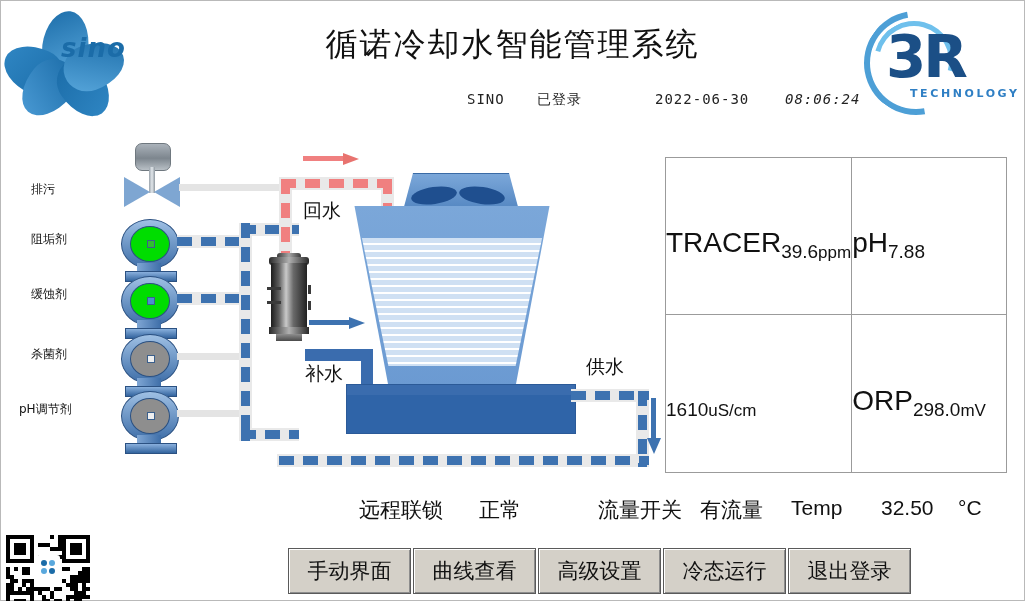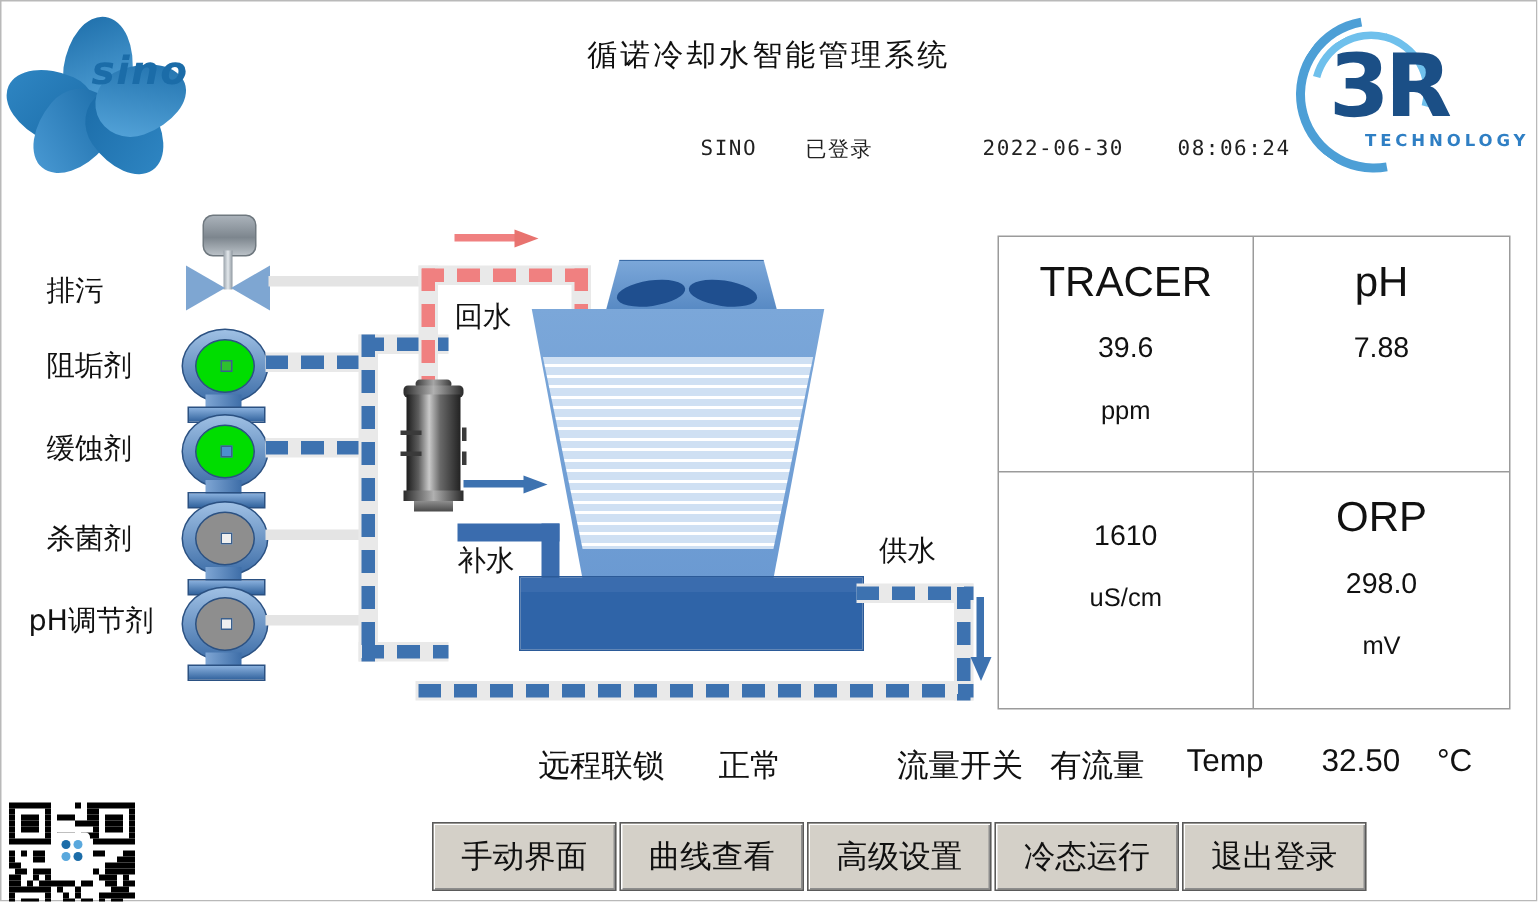--- a/index.html
+++ b/index.html
@@ -8,39 +8,39 @@
   #app{position:relative;width:1025px;height:601px;background:#ffffff;
        border:1px solid #b9b9b9;box-sizing:border-box;}
 
   
   .sino-logo{position:absolute;left:8px;top:8px;width:160px;height:100px;}
   .petal{position:absolute;width:46px;height:62px;border-radius:50% 50% 50% 50%/60% 60% 40% 40%;}
   .sino-word{position:absolute;left:52px;top:24px;font-style:italic;font-weight:bold;
              font-size:26px;color:#1b6ca8;letter-spacing:1px;font-family:"DejaVu Sans",sans-serif;}
 
   .title{position:absolute;left:0;right:0;top:22px;text-align:center;
-         font-size:20px;letter-spacing:2px;font-family:Liberation Serif, serif;color:#111;}
+         font-size:32px;letter-spacing:2px;font-family:Liberation Serif, serif;color:#111;}
   .subbar{position:absolute;top:90px;left:0;right:0;height:24px;}
   .subbar span{position:absolute;font-size:14px;color:#222;white-space:nowrap;
                font-family:"DejaVu Sans Mono","DejaVu Sans",monospace;}
   #hdr-user{left:466px;letter-spacing:1px;}
   #hdr-login{left:536px;font-family:"DejaVu Sans",sans-serif;letter-spacing:1px;}
   #hdr-date{left:654px;letter-spacing:1px;}
-  #hdr-time{left:784px;letter-spacing:1px;}
+  #hdr-time{left:784px;letter-spacing:1px;font-style:italic;}
 
   .r3-logo{position:absolute;right:10px;top:4px;width:150px;height:110px;}
   .r3-text{position:absolute;left:22px;top:18px;font-size:58px;font-weight:bold;
            color:#1b4f86;font-family:"DejaVu Sans",sans-serif;letter-spacing:-3px;}
   .r3-tech{position:absolute;left:46px;top:82px;font-size:11px;color:#2f7fc4;
            letter-spacing:2.6px;font-weight:bold;font-family:"DejaVu Sans",sans-serif;}
   .swoosh{position:absolute;border:6px solid #2f8fd0;border-radius:50%;
           border-right-color:transparent;border-top-color:transparent;}
 
   
-  .chem-label{position:absolute;font-size:19px;font-family:"DejaVu Sans",sans-serif;
+  .chem-label{position:absolute;font-size:12px;font-family:"DejaVu Sans",sans-serif;
               color:#111;white-space:nowrap;}
 
   
   .valve-body{position:absolute;width:56px;height:30px;}
   .valve-tri{position:absolute;top:0;width:0;height:0;border-top:15px solid transparent;
              border-bottom:15px solid transparent;}
   .valve-stem{position:absolute;width:6px;height:26px;
               background:linear-gradient(90deg,#9aa3ab,#e3e8ec,#8e979f);}
   .valve-cap{position:absolute;width:34px;height:26px;border-radius:7px;
              background:linear-gradient(180deg,#aab2ba,#7d868e 55%,#b9c0c6);
@@ -106,21 +106,21 @@
   .ct-basin{position:absolute;width:228px;height:48px;
      background:linear-gradient(180deg,#3a6cae 0 10px,#2f64a8 10px);border:1px solid #2b5a98;}
   .flow-lbl{position:absolute;font-size:19px;font-family:"DejaVu Sans",sans-serif;color:#111;
             background:#fff;padding:0 2px;white-space:nowrap;}
 
   
   .panel{position:absolute;left:664px;top:156px;width:340px;height:314px;
          border:1px solid #9b9b9b;display:grid;
          grid-template-columns:1fr 1fr;grid-template-rows:1fr 1fr;background:#fff;}
   .cell{border-right:1px solid #9b9b9b;border-bottom:1px solid #9b9b9b;
-        display:flex;flex-direction:column;align-items:center;justify-content:flex-start;
+        display:flex;flex-direction:row;align-items:center;justify-content:flex-start;
         padding-top:14px;box-sizing:border-box;}
   .cell:nth-child(2),.cell:nth-child(4){border-right:none;}
   .cell:nth-child(3),.cell:nth-child(4){border-bottom:none;}
   .cell .nm{font-size:28px;color:#111;font-family:"Liberation Sans",sans-serif;}
   .cell .vl{font-size:19px;margin-top:18px;color:#111;}
   .cell .un{font-size:17px;margin-top:20px;color:#111;}
 
   
   .statusrow{position:absolute;left:0;right:0;top:495px;height:34px;}
   .statusrow span{position:absolute;font-size:21px;white-space:nowrap;color:#111;

